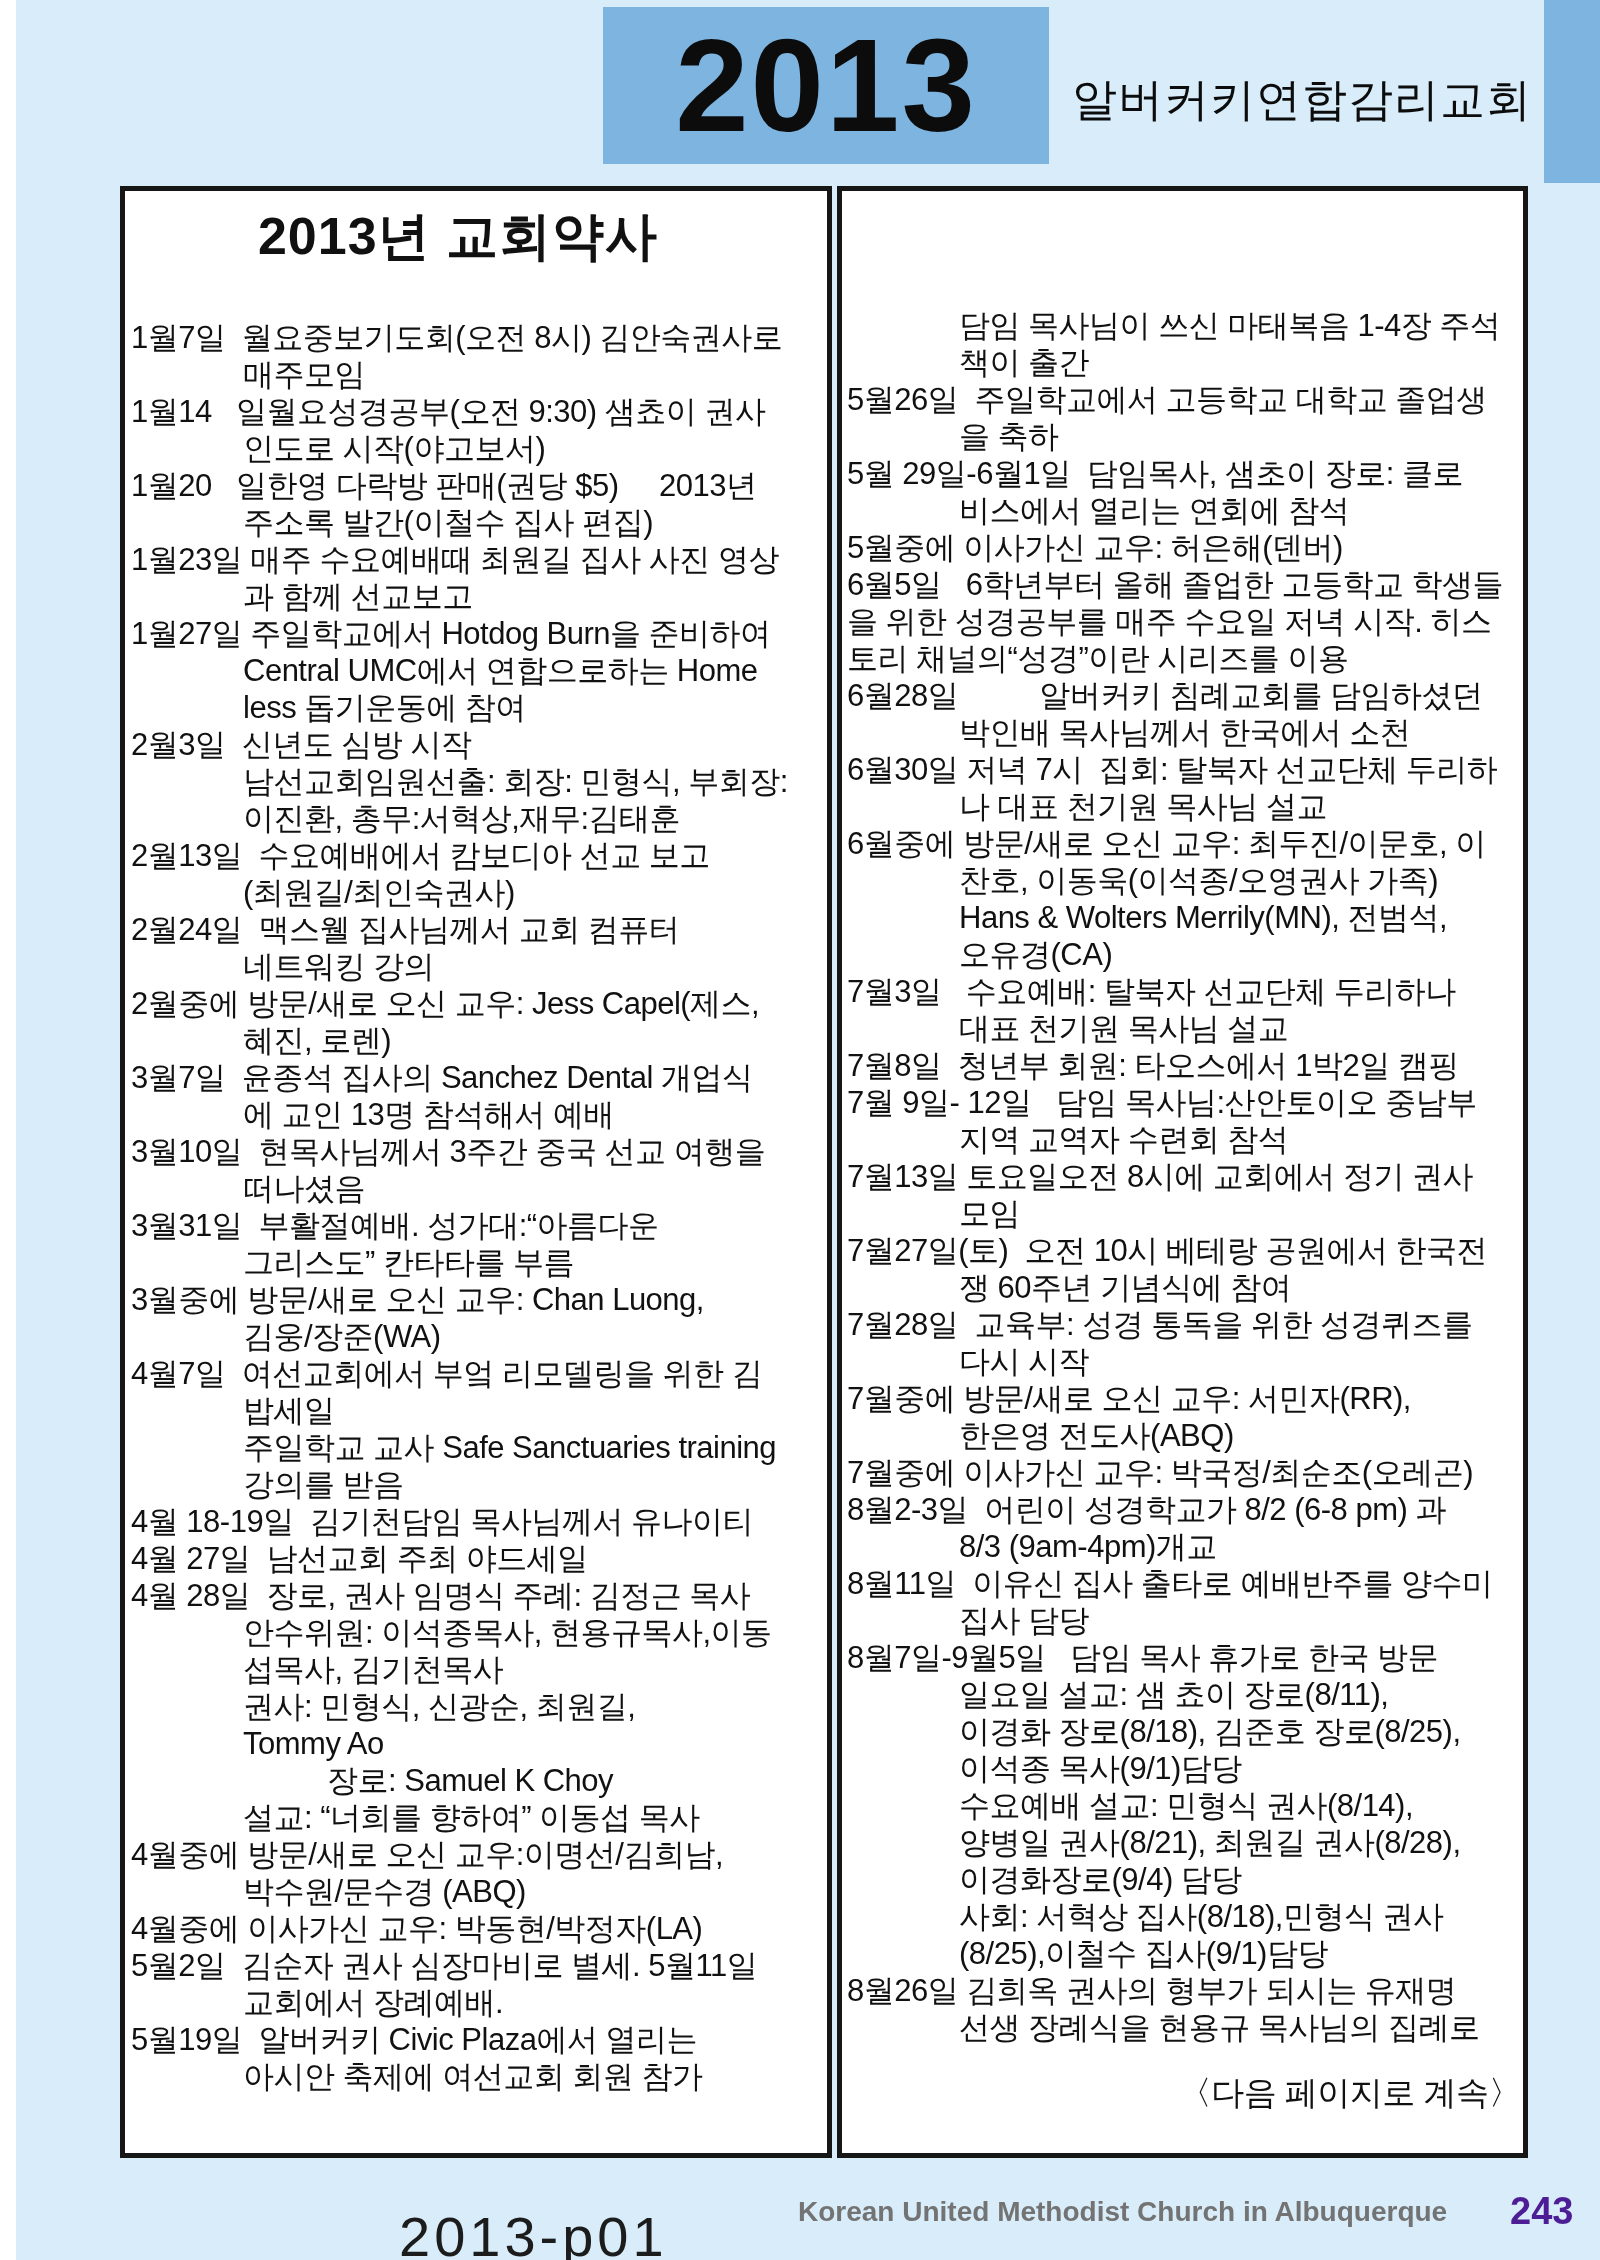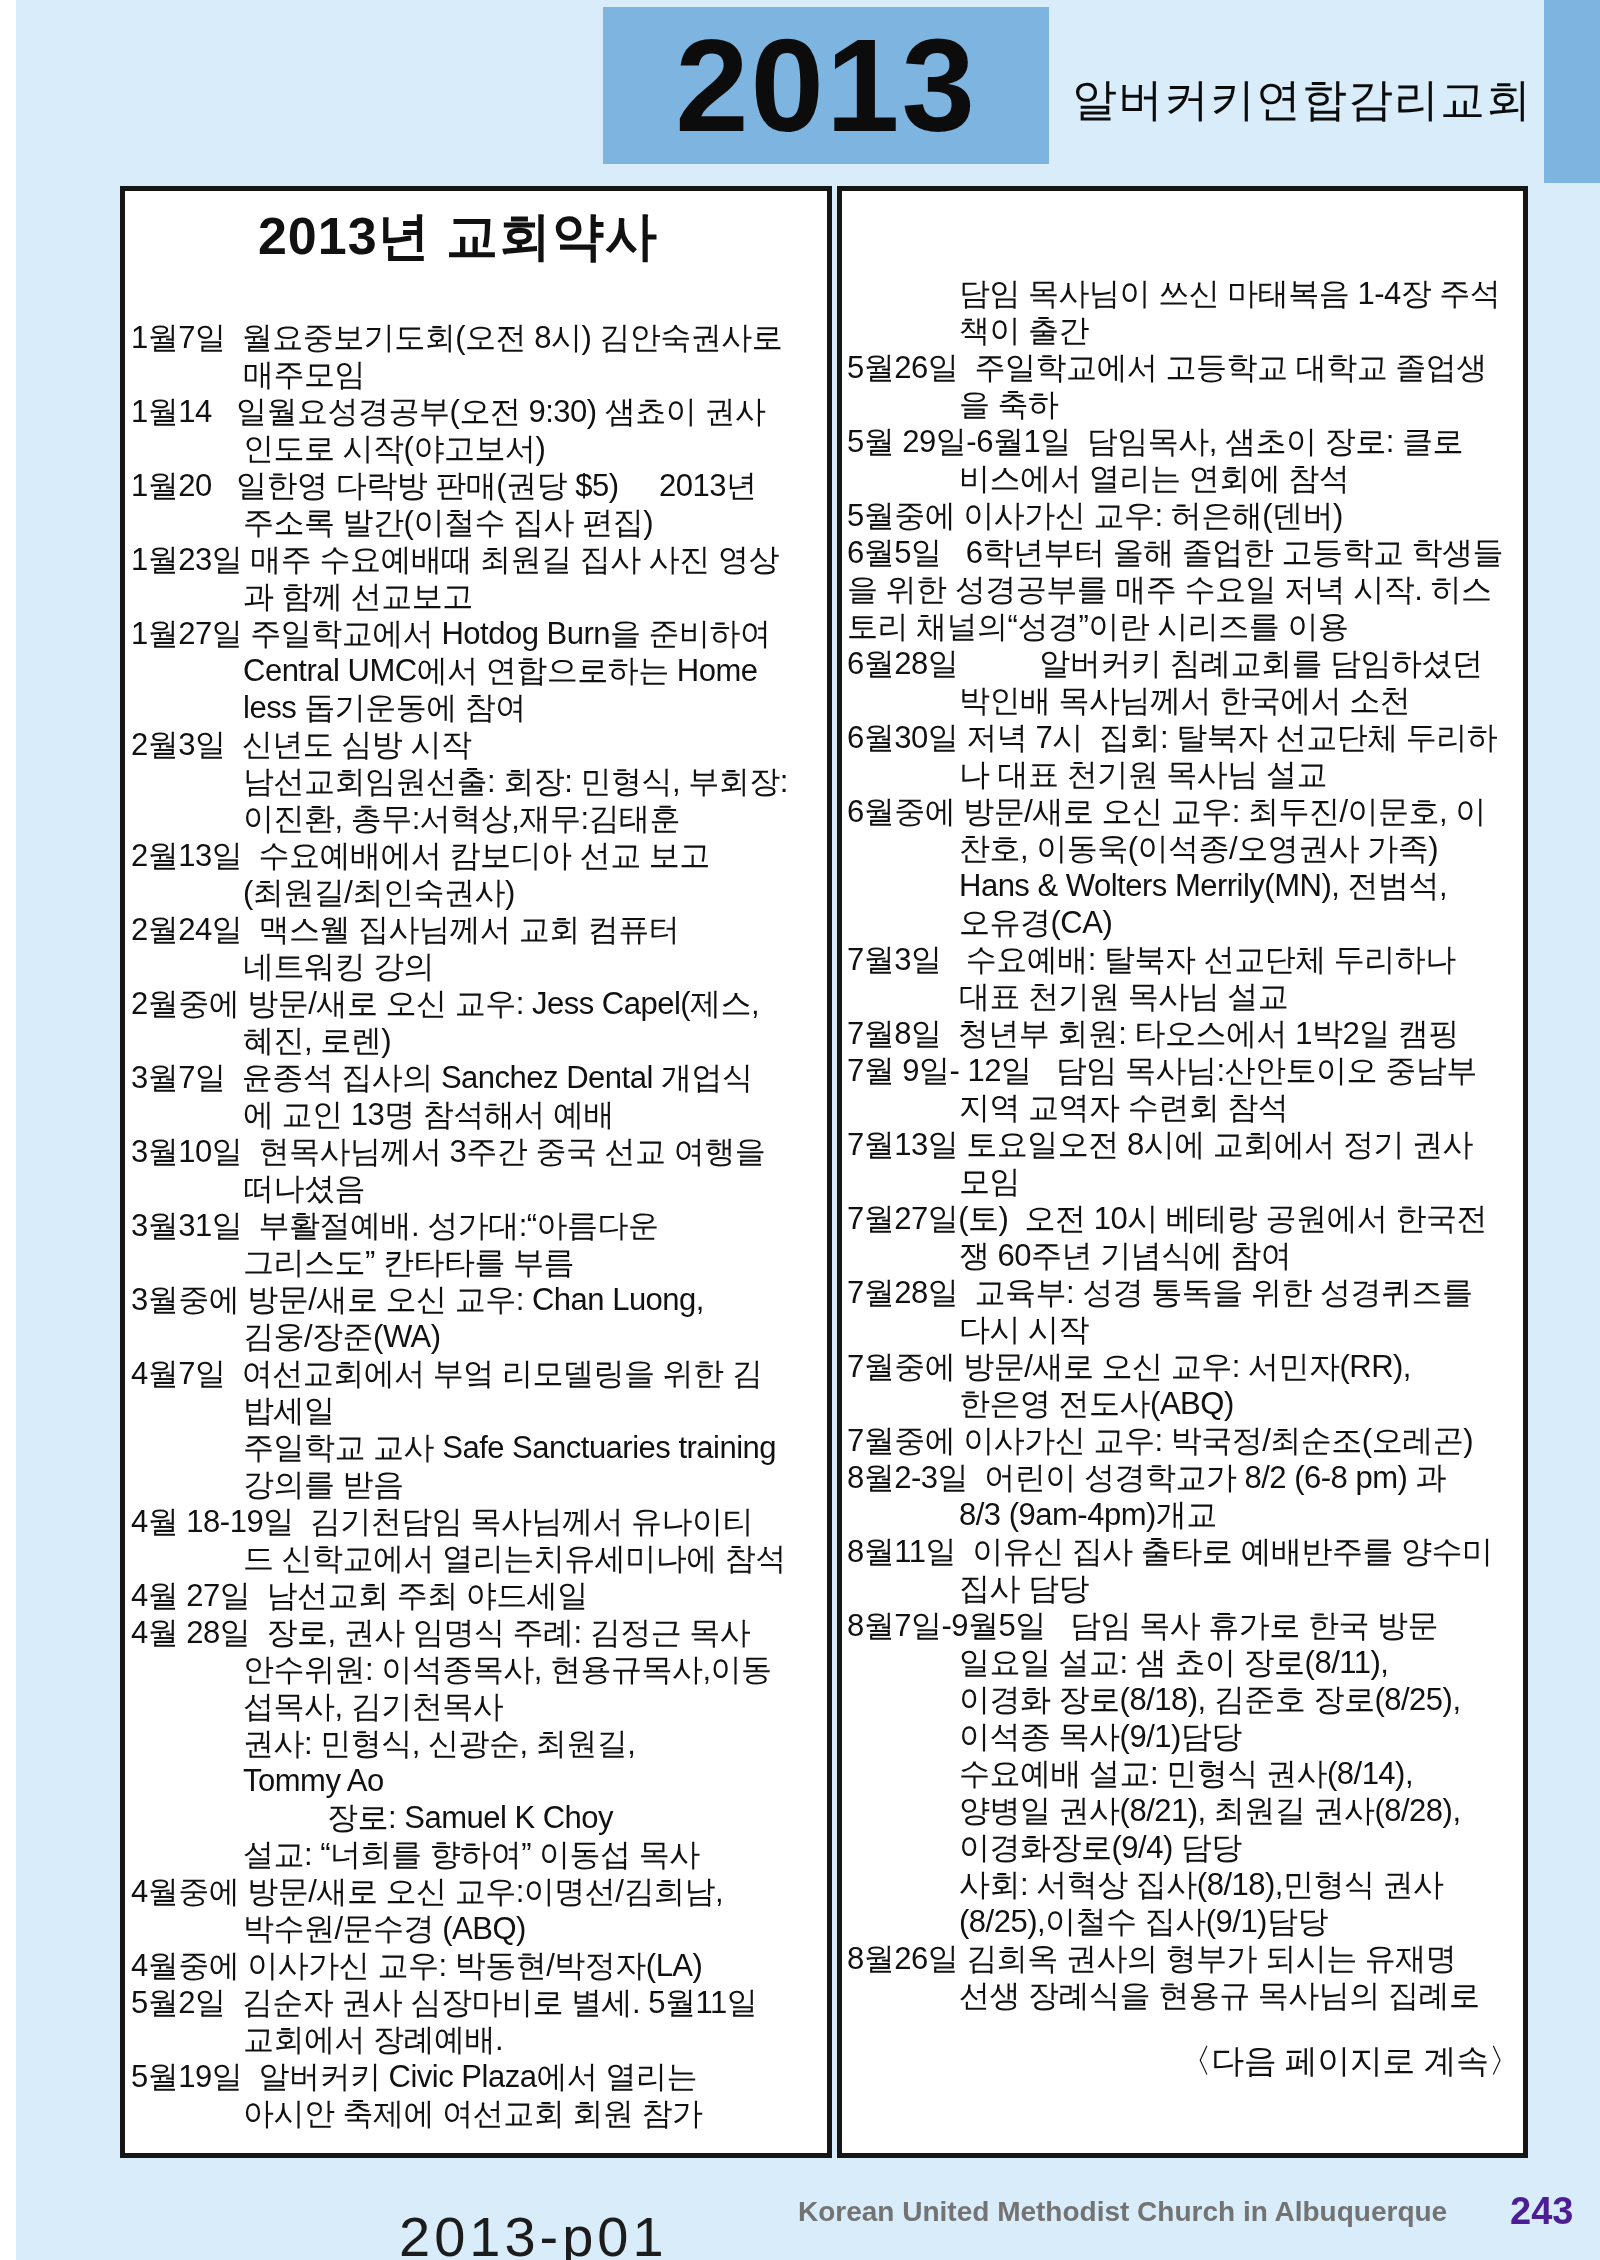--- a/index.html
+++ b/index.html
@@ -9,21 +9,21 @@
   .year-band{position:absolute;left:587px;top:7px;width:446px;height:157px;background:#7eb5e0;}
   .year-band .year{width:100%;height:100%;display:flex;align-items:center;justify-content:center;
     font-size:132px;font-weight:bold;letter-spacing:2px;color:#0c0c0c;
     font-family:"Liberation Sans","DejaVu Sans",sans-serif;}
   .edge-stripe{position:absolute;left:1528px;top:0;width:72px;height:183px;background:#7eb5e0;}
   .church-name{position:absolute;right:84px;top:70px;font-size:45px;letter-spacing:1px;color:#0c0c0c;white-space:pre;}
 
   .textbox{position:absolute;top:186px;height:1972px;background:#ffffff;border:5px solid #161616;
     box-sizing:border-box;overflow:hidden;}
   .box-left{left:104px;width:712px;padding:12px 2px 16px 6px;}
-  .box-right{left:821px;width:691px;padding:84px 2px 0 5px;}
+  .box-right{left:821px;width:691px;padding:116px 2px 0 5px;}
 
   .box-title{font-size:52px;line-height:62px;font-weight:bold;text-align:center;
     letter-spacing:1px;margin:2px 60px 0 20px;white-space:pre;}
   .lines{margin-top:52px;}
   .box-right .lines{margin-top:0;}
   .line{white-space:pre;font-size:31px;line-height:37px;letter-spacing:-0.5px;}
   .ind1{padding-left:112px;}
   .ind2{padding-left:196px;}
   .indc{text-align:right;margin-top:28px;font-size:33px;}
 
@@ -71,21 +71,20 @@
         <div class="line ind1">떠나셨음</div>
         <div class="line ind0">3월31일  부활절예배. 성가대:“아름다운</div>
         <div class="line ind1">그리스도” 칸타타를 부름</div>
         <div class="line ind0">3월중에 방문/새로 오신 교우: Chan Luong,</div>
         <div class="line ind1">김웅/장준(WA)</div>
         <div class="line ind0">4월7일  여선교회에서 부엌 리모델링을 위한 김</div>
         <div class="line ind1">밥세일</div>
         <div class="line ind1">주일학교 교사 Safe Sanctuaries training</div>
         <div class="line ind1">강의를 받음</div>
         <div class="line ind0">4월 18-19일  김기천담임 목사님께서 유나이티</div>
-        <div class="line ind1">드 신학교에서 열리는치유세미나에 참석</div>
         <div class="line ind0">4월 27일  남선교회 주최 야드세일</div>
         <div class="line ind0">4월 28일  장로, 권사 임명식 주례: 김정근 목사</div>
         <div class="line ind1">안수위원: 이석종목사, 현용규목사,이동</div>
         <div class="line ind1">섭목사, 김기천목사</div>
         <div class="line ind1">권사: 민형식, 신광순, 최원길,</div>
         <div class="line ind1">Tommy Ao</div>
         <div class="line ind2">장로: Samuel K Choy</div>
         <div class="line ind1">설교: “너희를 향하여” 이동섭 목사</div>
         <div class="line ind0">4월중에 방문/새로 오신 교우:이명선/김희남,</div>
         <div class="line ind1">박수원/문수경 (ABQ)</div>

